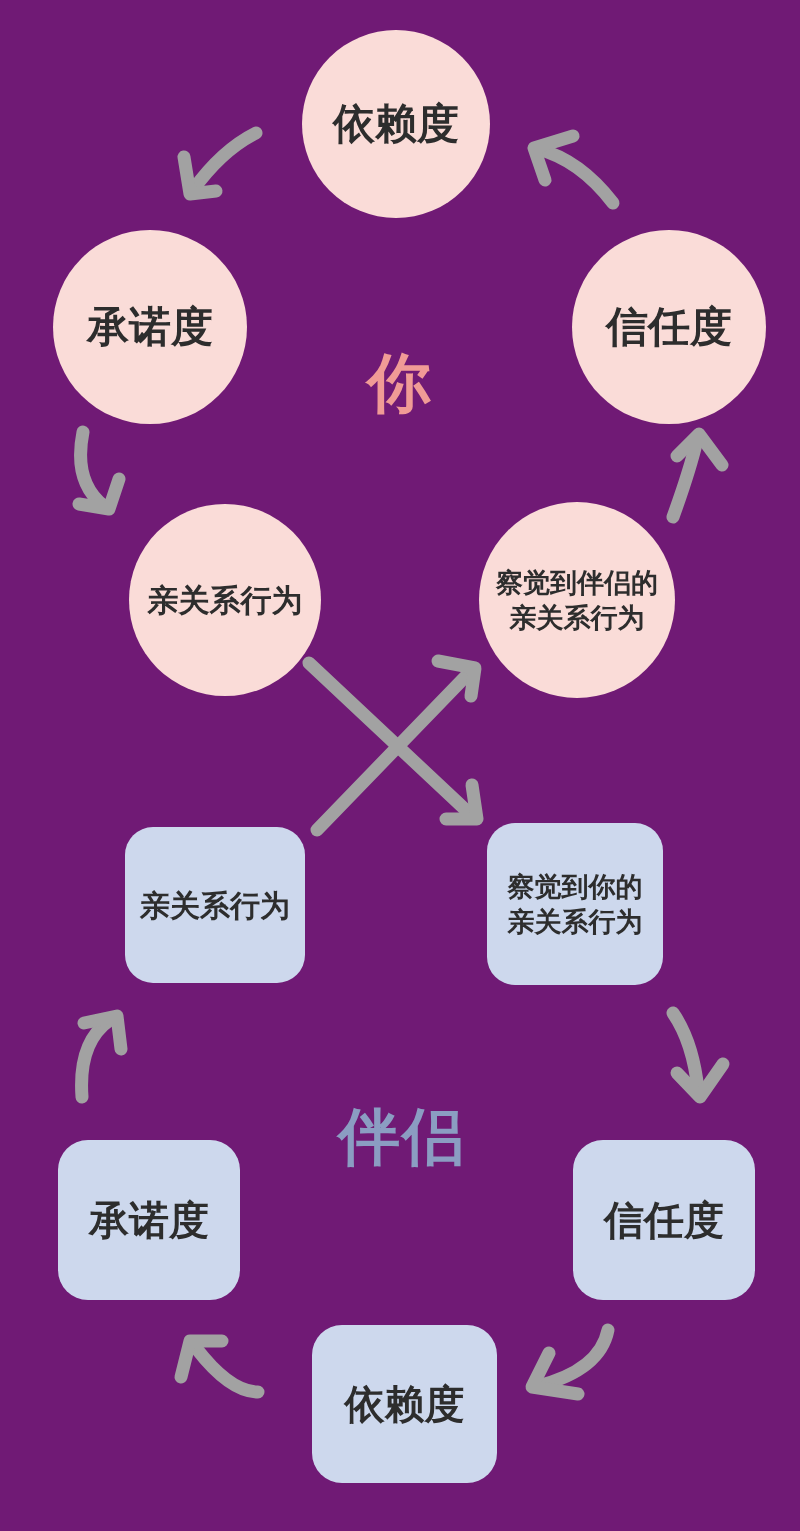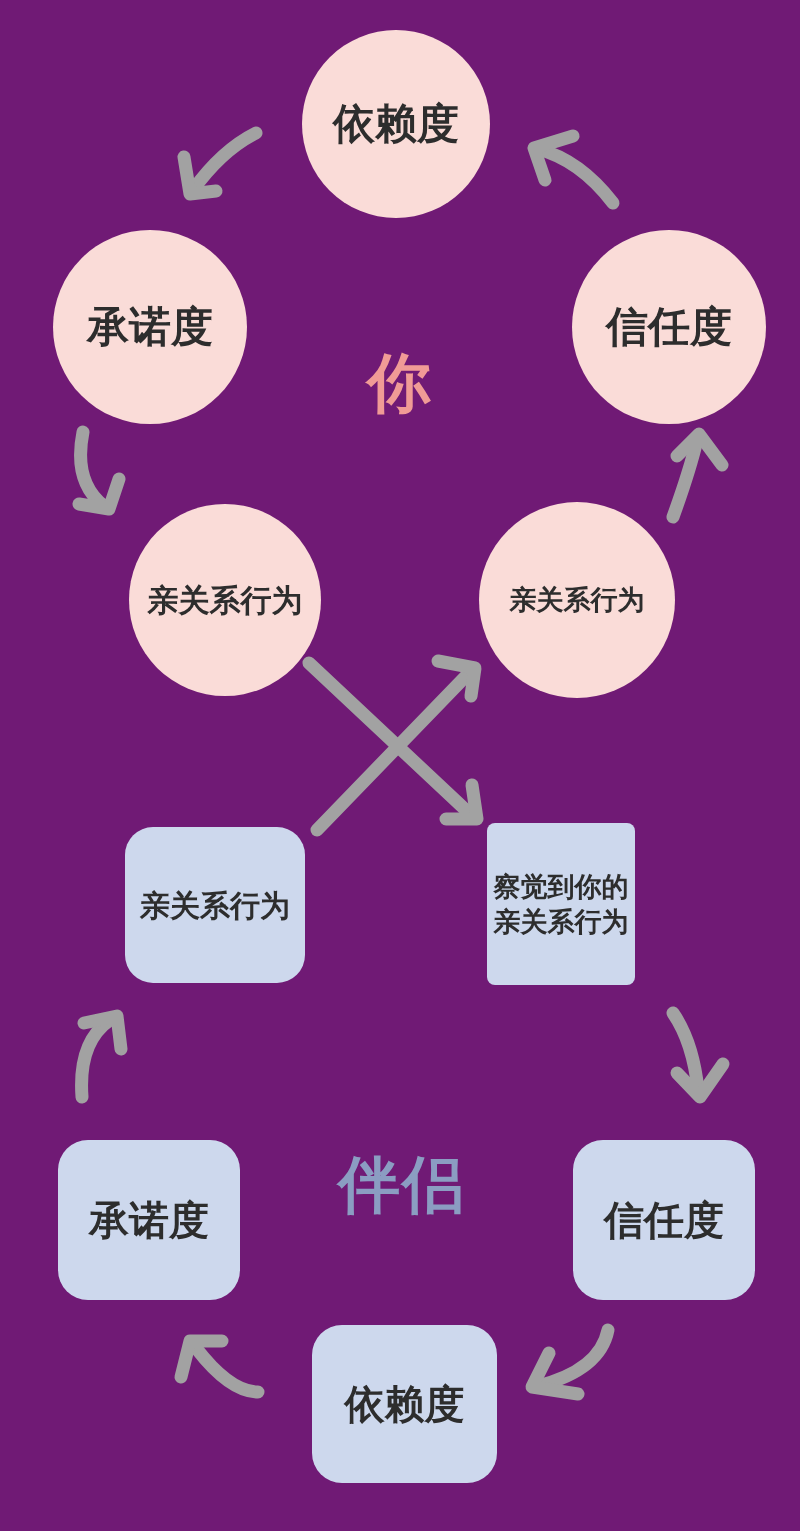--- a/index.html
+++ b/index.html
@@ -20,21 +20,21 @@
   }
   .pink-circle{background:var(--pink-fill,#fadcd8);border-radius:50%;}
   .blue-box{background:var(--blue-fill,#cdd8ed);border-radius:30px;}
   .center-label{
     position:absolute;
     display:flex;align-items:center;justify-content:center;
     font-weight:700;
     letter-spacing:2px;
   }
   .center-you{color:var(--you-color,#f09b96);}
-  .center-partner{color:var(--partner-color,#8b9dc2);margin-top:48px;}
+  .center-partner{color:var(--partner-color,#8b9dc2);}
   #arrows{position:absolute;left:0;top:0;pointer-events:none;}
   #arrows g{
     fill:none;
     stroke:var(--arrow-color,#a2a2a2);
     stroke-width:13;
     stroke-linecap:round;
     stroke-linejoin:round;
   }
 </style>
 </head>
@@ -96,33 +96,34 @@
   <div class="node pink-circle" style="left:572px;top:230px;width:194px;height:194px;font-size:42px">
     <span>信任度</span>
   </div>
 
   <div class="node pink-circle" style="left:129px;top:504px;width:192px;height:192px;font-size:31px">
     <span>亲关系行为</span>
   </div>
 
   <div class="node pink-circle" style="left:479px;top:502px;width:196px;height:196px;font-size:27px">
     <span>
+      <span style="display:block">察觉到伴侣的</span>
       <span style="display:block">亲关系行为</span>
     </span>
   </div>
 
   <div class="center-label center-you" style="left:330px;top:343px;width:140px;height:80px;font-size:64px">
     <span>你</span>
   </div>
 
   <div class="node blue-box" style="left:125px;top:827px;width:180px;height:156px;font-size:30px;border-radius:28px">
     <span>亲关系行为</span>
   </div>
 
-  <div class="node blue-box" style="left:487px;top:823px;width:148px;height:162px;font-size:27px;border-radius:8px">
+  <div class="node blue-box" style="left:487px;top:823px;width:176px;height:162px;font-size:27px;border-radius:28px">
     <span>
       <span style="display:block">察觉到你的</span>
       <span style="display:block">亲关系行为</span>
     </span>
   </div>
 
   <div class="center-label center-partner" style="left:298px;top:1100px;width:208px;height:74px;font-size:62px">
     <span>伴侣</span>
   </div>
 

